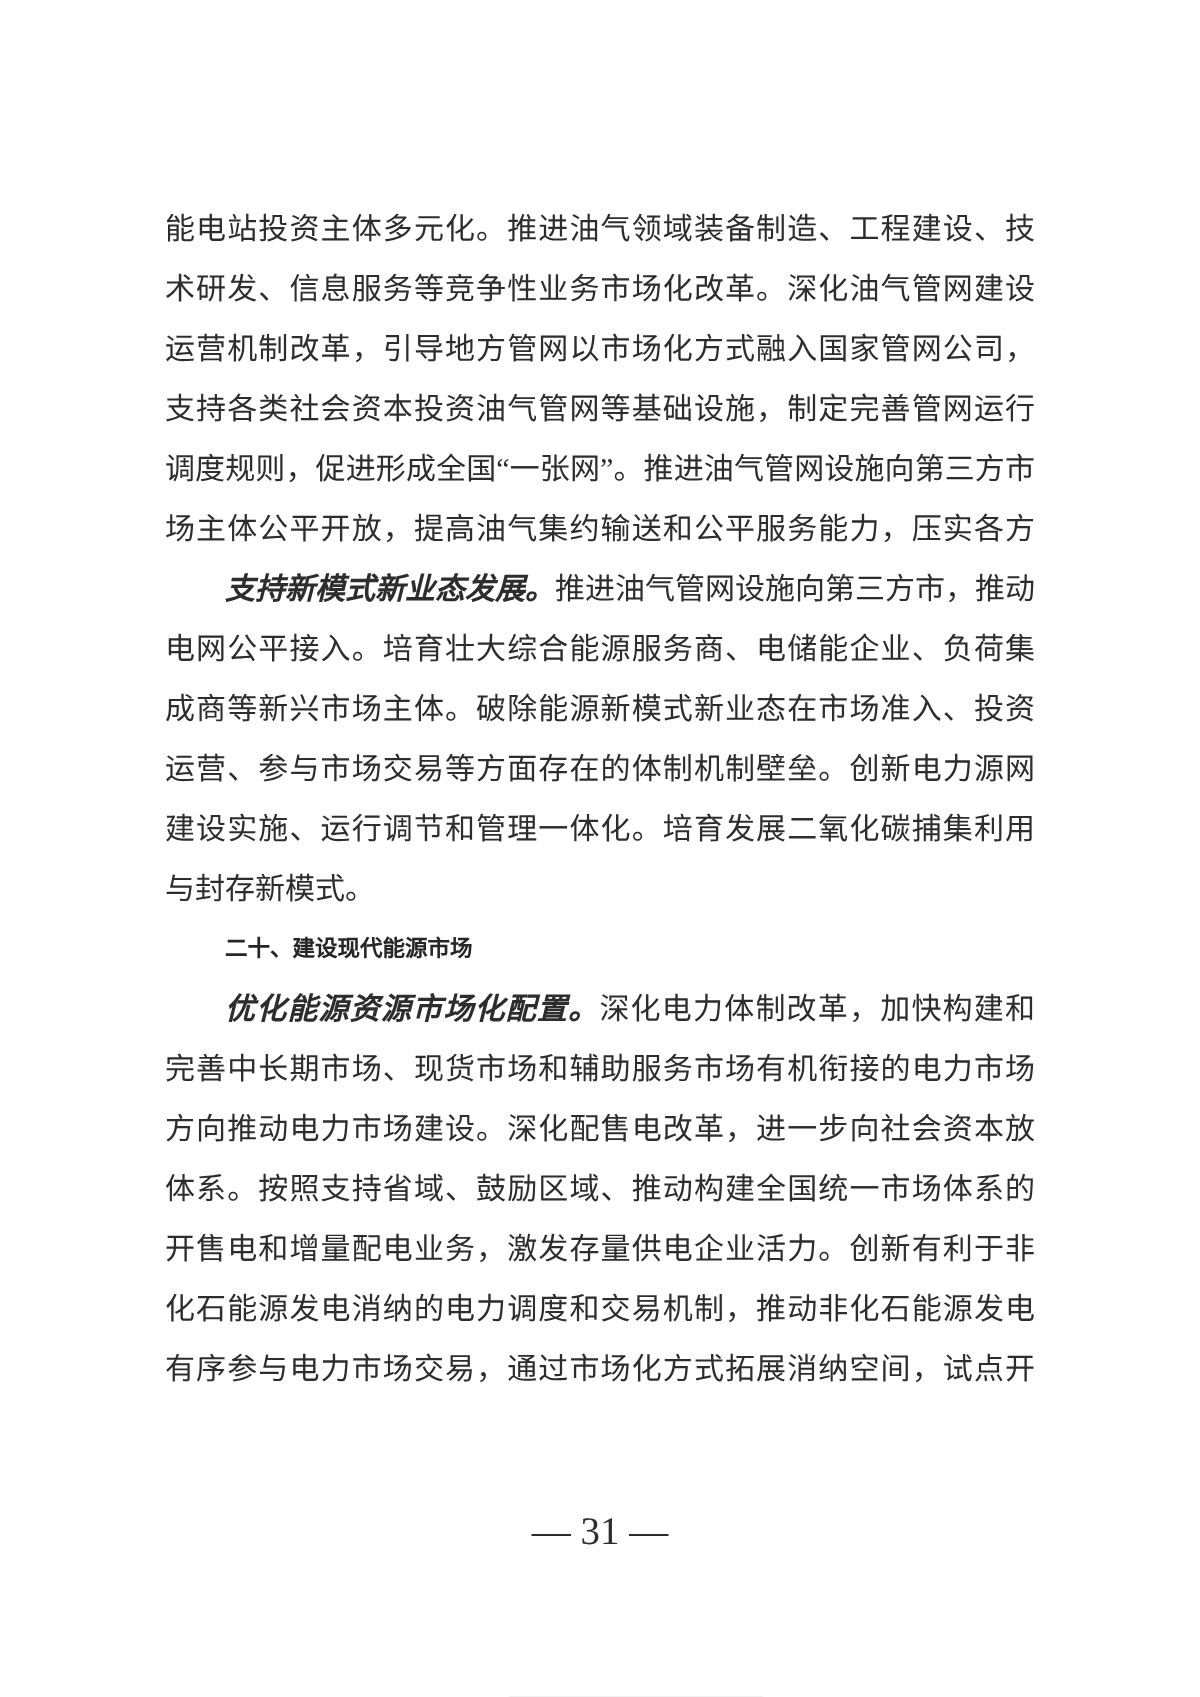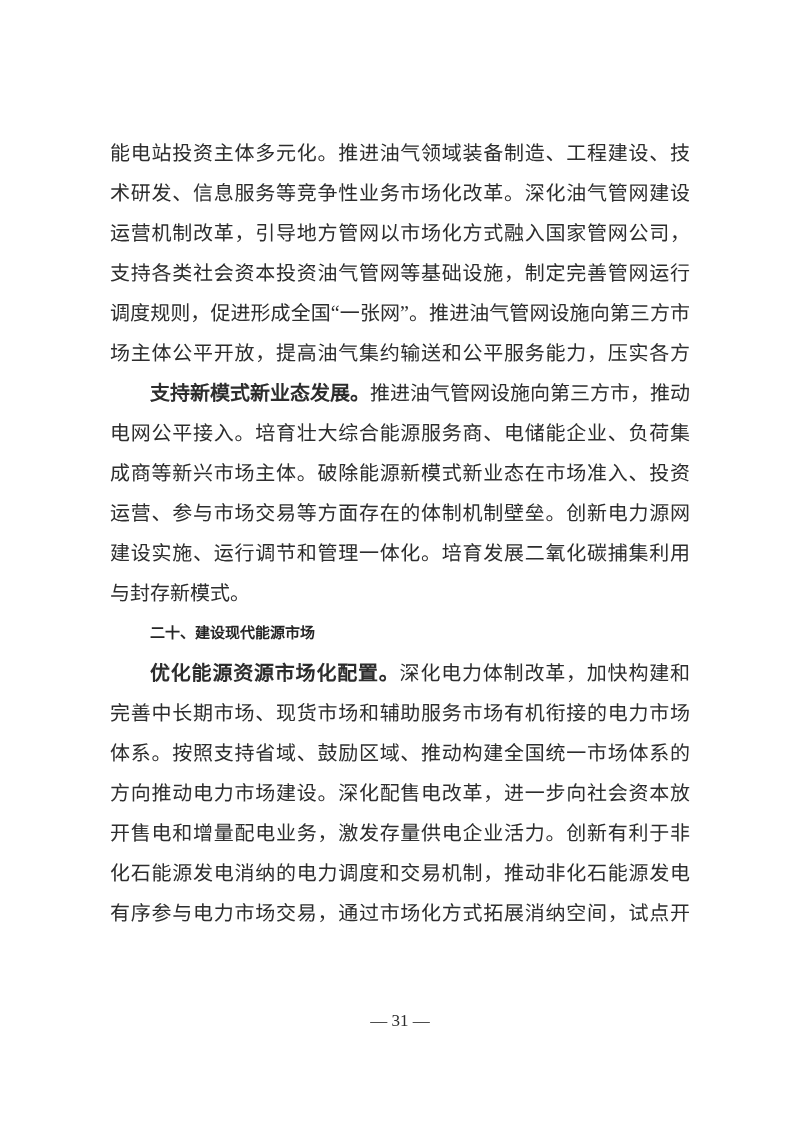--- a/index.html
+++ b/index.html
@@ -26,37 +26,37 @@
     font-size: 20px;
     white-space: normal;
     overflow: hidden;
   }
   .just {
     text-align: justify;
     text-align-last: justify;
     text-justify: inter-character;
   }
   .indent { padding-left: 40px; }
-  .lead { font-weight: bold; }
+  .lead { font-weight: bold; font-style: italic; }
   .heading-line {
     height: 40px;
     line-height: 40px;
     padding-left: 40px;
     font-family: "Liberation Sans", "DejaVu Sans", sans-serif;
     font-weight: bold;
     font-size: 15px;
     color: #262626;
   }
   .footer {
     position: absolute;
     top: 1006px;
     left: 0;
     width: 100%;
     text-align: center;
-    font-size: 17px;
+    font-size: 26px;
     line-height: 30px;
     color: #2d2d2d;
   }
 </style>
 </head>
 <body>
 
 <div class="page">
   <div class="text-block">
 
@@ -71,22 +71,22 @@
     <div class="line just">电网公平接入。培育壮大综合能源服务商、电储能企业、负荷集</div>
     <div class="line just">成商等新兴市场主体。破除能源新模式新业态在市场准入、投资</div>
     <div class="line just">运营、参与市场交易等方面存在的体制机制壁垒。创新电力源网</div>
     <div class="line just">建设实施、运行调节和管理一体化。培育发展二氧化碳捕集利用</div>
     <div class="line">与封存新模式。</div>
 
     <div class="heading-line">二十、建设现代能源市场</div>
 
     <div class="line just indent"><span class="lead">优化能源资源市场化配置。</span><span>深化电力体制改革，加快构建和</span></div>
     <div class="line just">完善中长期市场、现货市场和辅助服务市场有机衔接的电力市场</div>
+    <div class="line just">方向推动电力市场建设。深化配售电改革，进一步向社会资本放</div>
     <div class="line just">体系。按照支持省域、鼓励区域、推动构建全国统一市场体系的</div>
-    <div class="line just">方向推动电力市场建设。深化配售电改革，进一步向社会资本放</div>
     <div class="line just">开售电和增量配电业务，激发存量供电企业活力。创新有利于非</div>
     <div class="line just">化石能源发电消纳的电力调度和交易机制，推动非化石能源发电</div>
     <div class="line just">有序参与电力市场交易，通过市场化方式拓展消纳空间，试点开</div>
 
   </div>
 
   <div class="footer">— 31 —</div>
 </div>
 
 </body></html>

